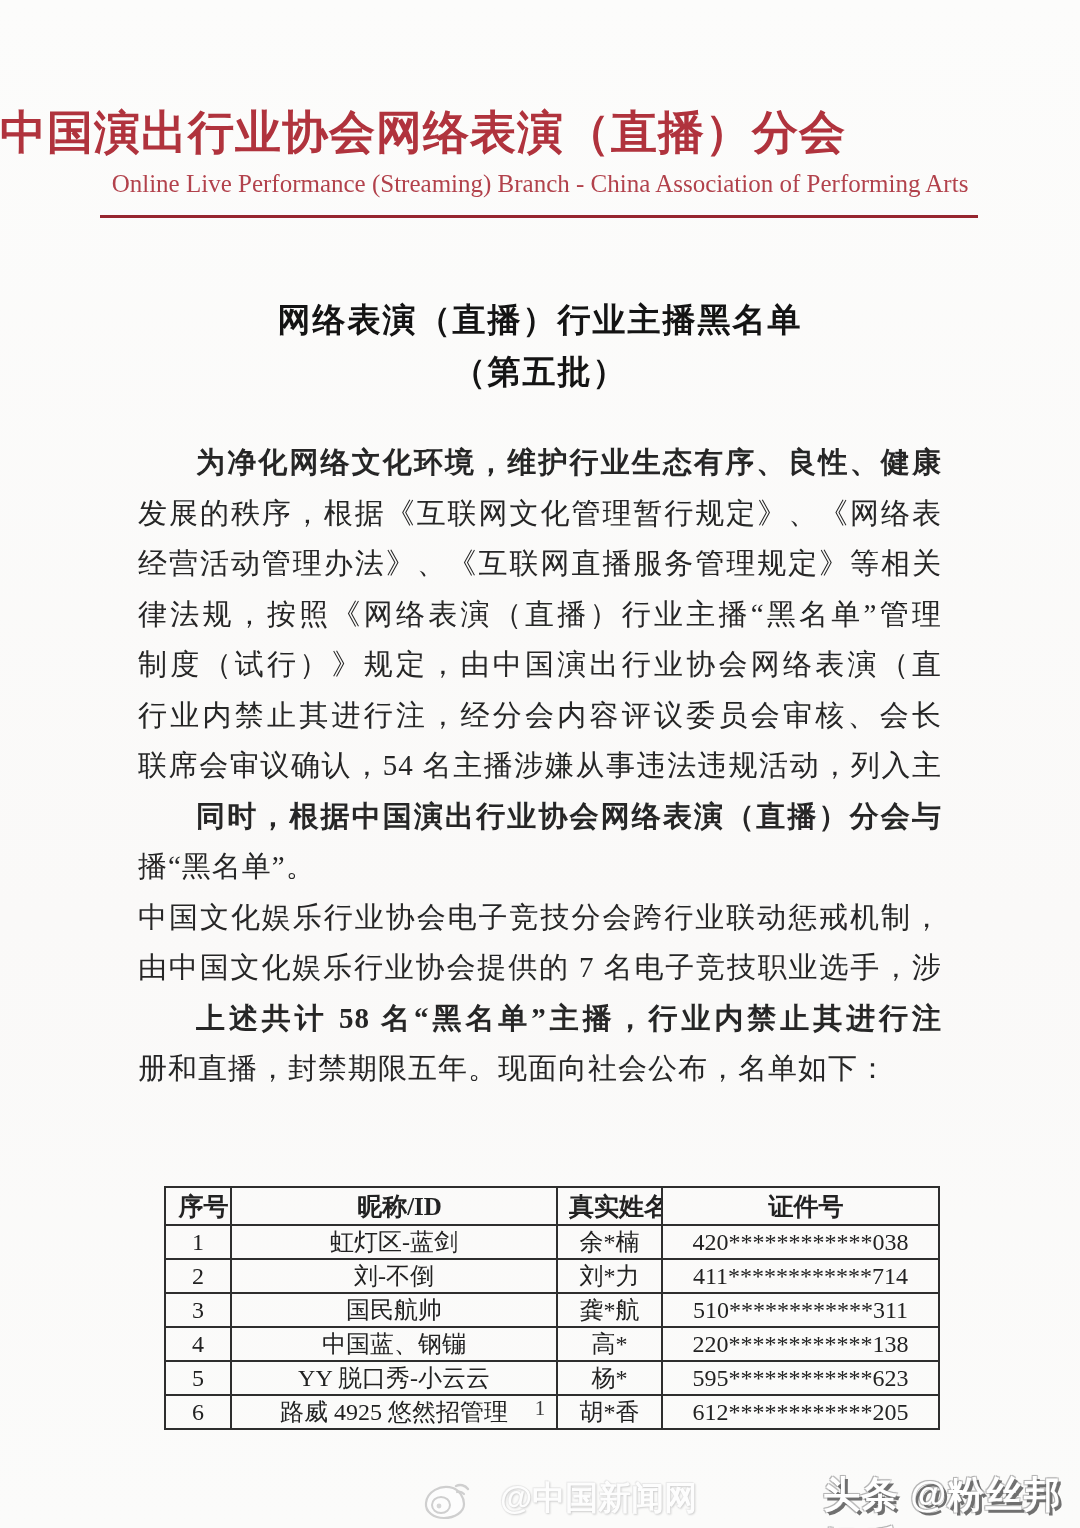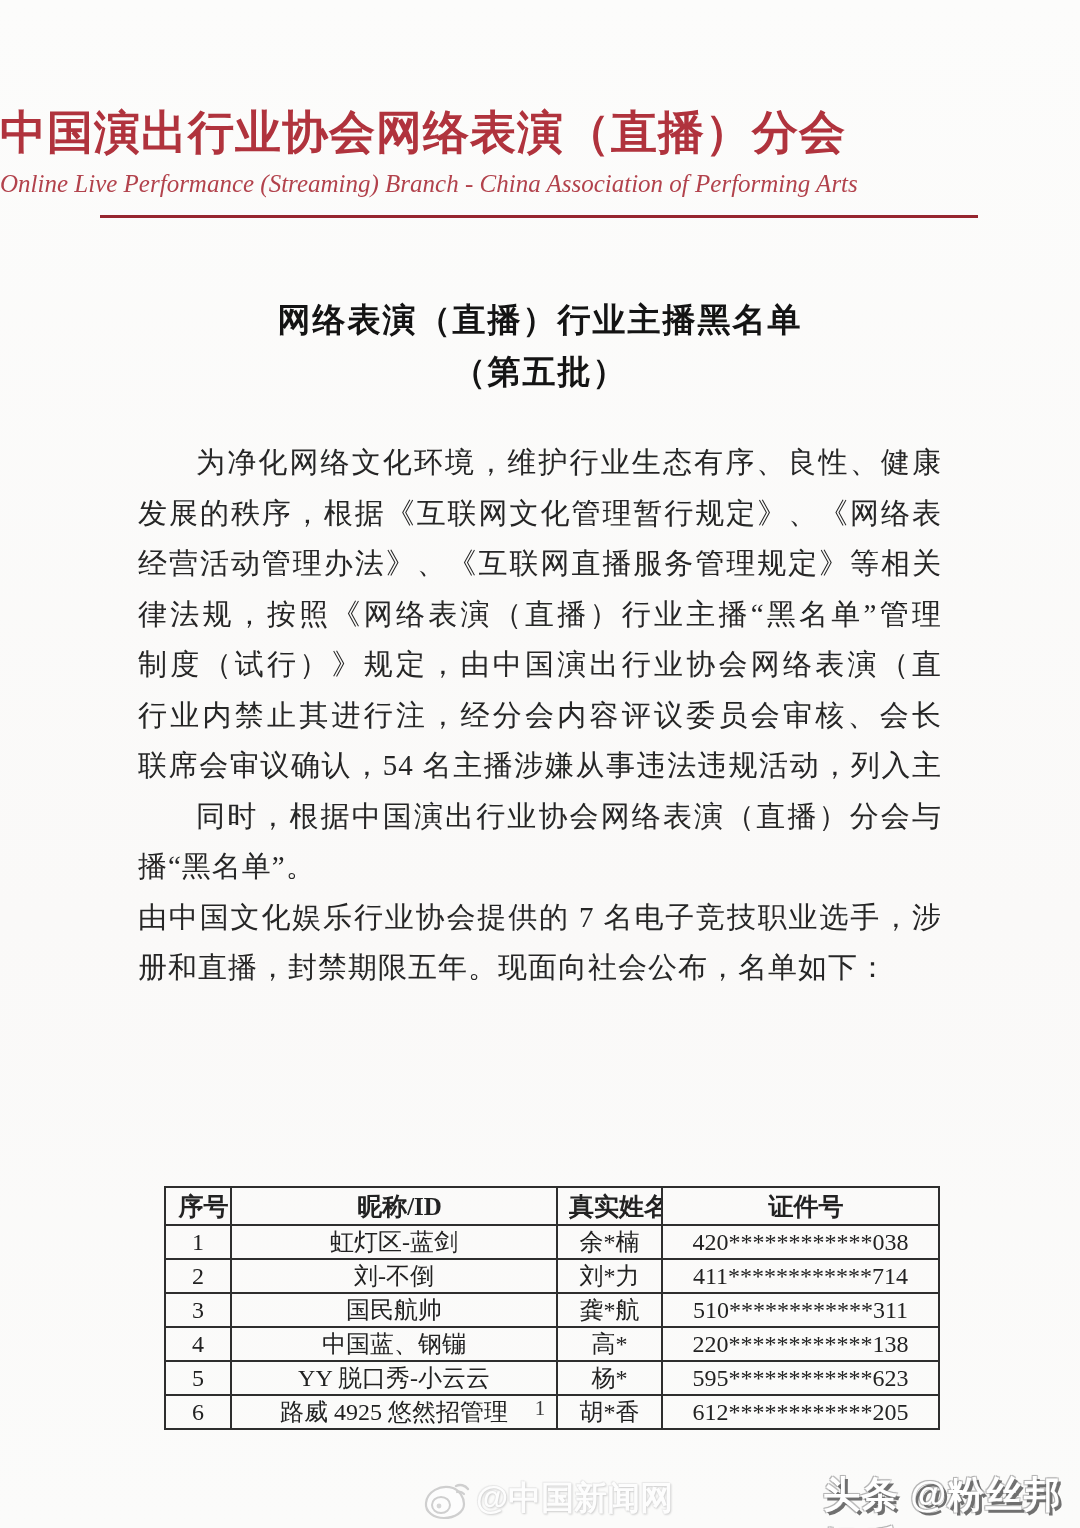--- a/index.html
+++ b/index.html
@@ -12,21 +12,21 @@
   .page{position:absolute;inset:0;background:
     linear-gradient(180deg,#fcfcfb 0%,#faf9f8 60%,#fbfbfa 100%);}
   
   .org-cn{
     position:absolute;top:102px;left:0;width:100%;
     font-size:46px;font-weight:bold;
     letter-spacing:1px;color:#b0333d;
   }
   .org-en{
     position:absolute;top:170px;left:0;width:100%;
-    font-size:25px;font-style:italic;
+    text-align:center;font-size:25px;
     color:#b2424c;letter-spacing:0px;
   }
   .divider{
     position:absolute;top:215px;left:100px;width:878px;height:3px;
     background:#96262f;
   }
   
   .doc-title{
     position:absolute;left:0;width:100%;text-align:center;
     font-size:33px;font-weight:bold;color:#141414;letter-spacing:2px;
@@ -36,21 +36,21 @@
   
   .body-text{
     position:absolute;top:437px;left:138px;width:804px;
     font-size:29px;color:#262626;
   }
   .tline{
     height:50.5px;line-height:50.5px;white-space:nowrap;
     text-align:justify;letter-spacing:1px;
   }
   .tline.full{text-align-last:justify;white-space:normal;overflow:hidden;}
-  .tline.indent{padding-left:58px;}
+  .tline.indent{padding-left:58px;font-weight:bold;}
   .tline.last{text-align:left;text-align-last:left;}
   
   .blacklist-table{
     position:absolute;top:1186px;left:164px;
     border-collapse:collapse;table-layout:fixed;width:774px;
     font-size:24px;color:#222;
   }
   .blacklist-table th,.blacklist-table td{
     border:2px solid #2e2e2e;text-align:center;padding:0;
     overflow:hidden;white-space:nowrap;
@@ -58,21 +58,21 @@
   .blacklist-table th{height:36px;font-size:25px;font-weight:bold;padding-left:11px;}
   .blacklist-table td{height:27px;font-weight:normal;}
   
   .page-number{
     position:absolute;top:1396px;left:0;width:100%;text-align:center;
     font-size:21px;color:#3c3c3c;
   }
   
   .wm-weibo{
     position:absolute;top:1474px;left:420px;
-    display:flex;align-items:center;gap:0;
+    display:flex;align-items:center;gap:24px;
     font-family:"Liberation Sans","DejaVu Sans",sans-serif;
     font-size:33px;font-weight:bold;
     color:#fdfdfd;
     text-shadow:1px 1px 2px #cfcfcf,-1px -1px 1px #e9e9e9,0 0 1px #c9c9c9;
   }
   .wm-toutiao{
     position:absolute;top:1470px;left:823px;
     font-family:"Liberation Sans","DejaVu Sans",sans-serif;
     font-size:37px;font-weight:bold;letter-spacing:1px;
     color:#ffffff;
@@ -95,22 +95,24 @@
     <div class="tline full indent">为净化网络文化环境，维护行业生态有序、良性、健康</div>
     <div class="tline full">发展的秩序，根据《互联网文化管理暂行规定》、《网络表演</div>
     <div class="tline full">经营活动管理办法》、《互联网直播服务管理规定》等相关法</div>
     <div class="tline full">律法规，按照《网络表演（直播）行业主播“黑名单”管理</div>
     <div class="tline full">制度（试行）》规定，由中国演出行业协会网络表演（直播）</div>
     <div class="tline full">行业内禁止其进行注，经分会内容评议委员会审核、会长</div>
     <div class="tline full">联席会审议确认，54 名主播涉嫌从事违法违规活动，列入主</div>
     <div class="tline full indent">同时，根据中国演出行业协会网络表演（直播）分会与</div>
 
     <div class="tline last">播“黑名单”。</div>
+    <div class="tline full">中国文化娱乐行业协会电子竞技分会跨行业联动惩戒机制，</div>
     <div class="tline full">由中国文化娱乐行业协会提供的 7 名电子竞技职业选手，涉</div>
 
+    <div class="tline full indent">上述共计 58 名“黑名单”主播，行业内禁止其进行注</div>
     <div class="tline last">册和直播，封禁期限五年。现面向社会公布，名单如下：</div>
   </div>
 
   <table class="blacklist-table">
     <colgroup>
       <col style="width:66px">
         <col style="width:326px">
         <col style="width:105px">
         <col style="width:277px">
     </colgroup>

